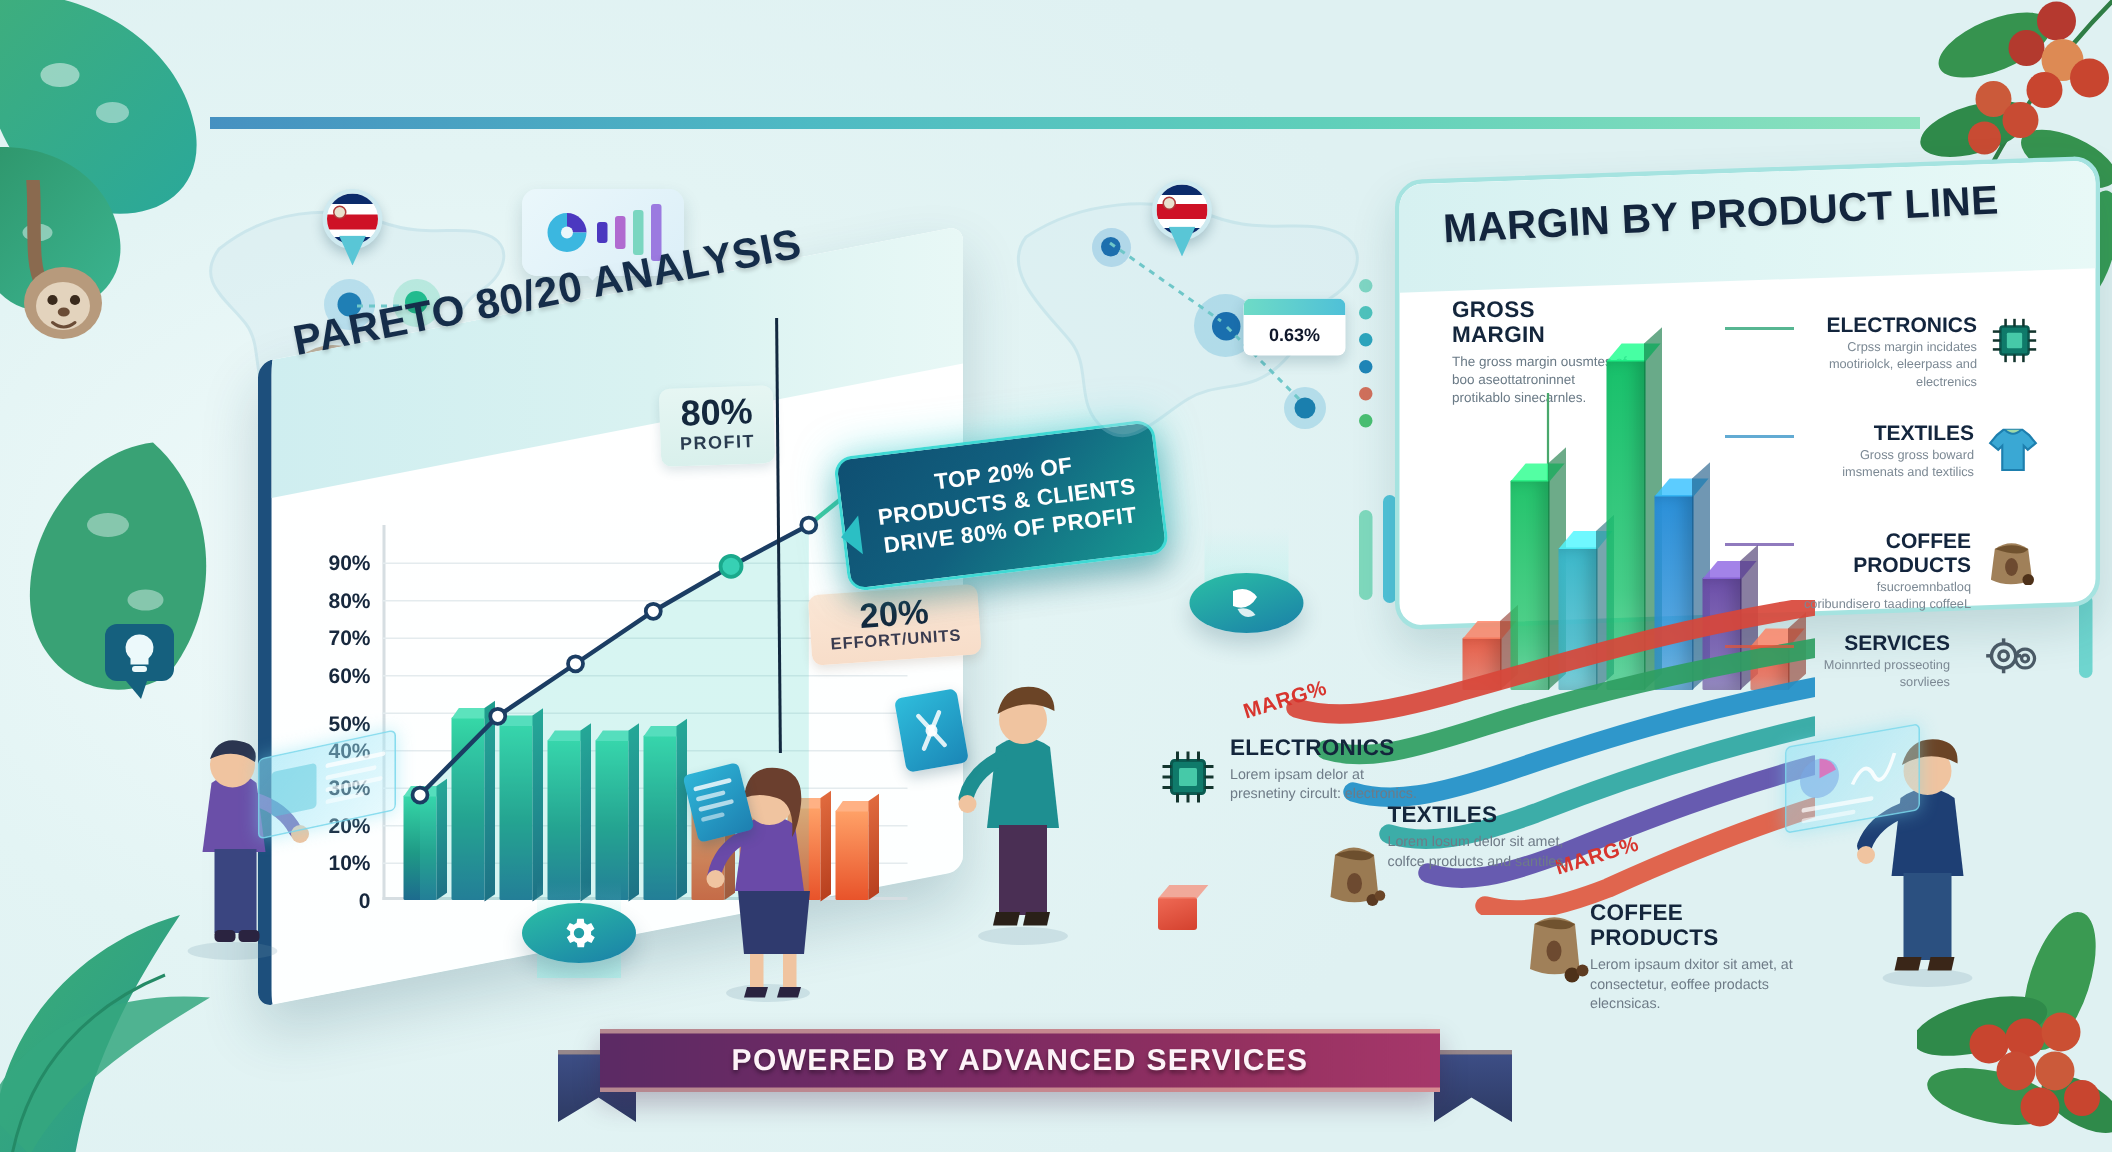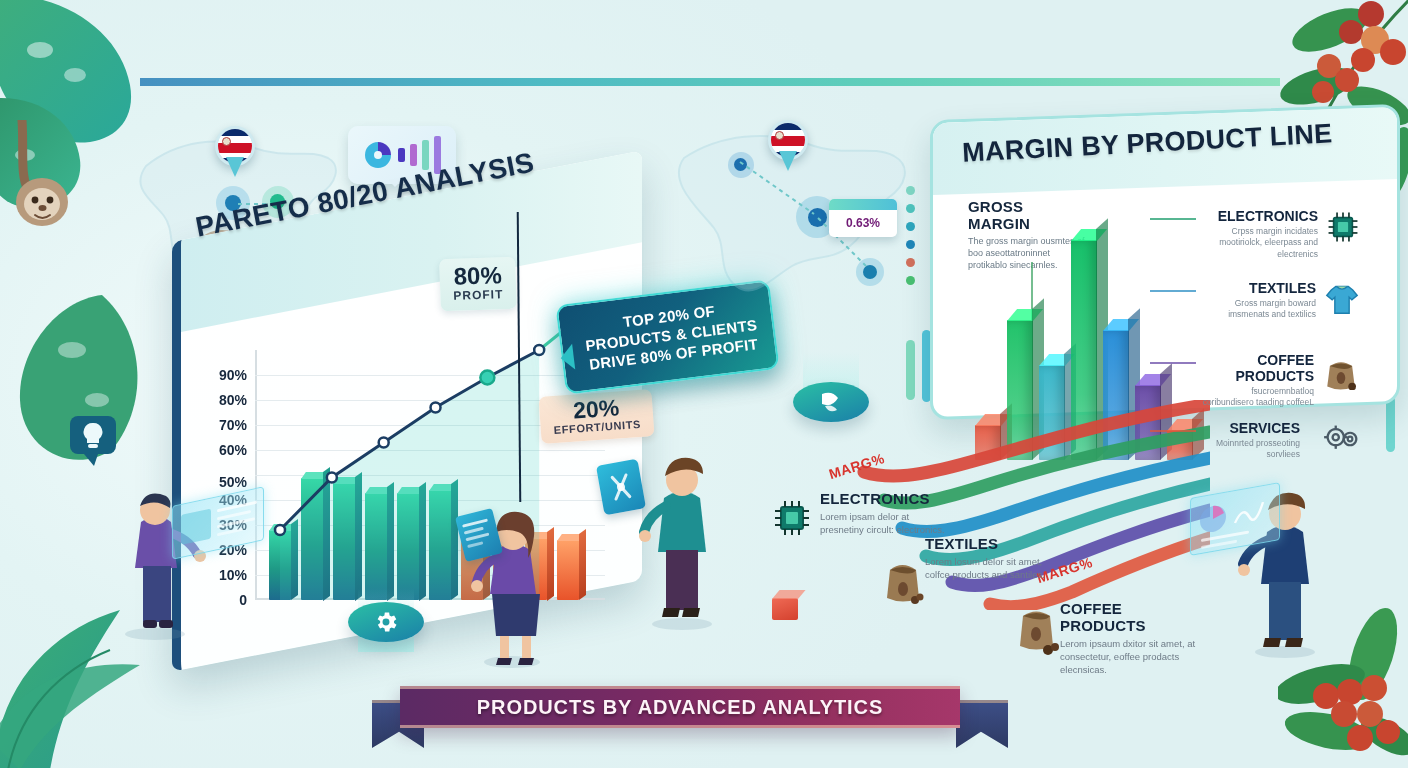--- a/index.html
+++ b/index.html
@@ -147,21 +147,21 @@
     box-shadow:0 4px 8px rgba(20,70,90,.25); }
   .pin .tip { position:absolute; left:11px; top:31px; width:18px; height:20px;
     background:#59c6d6; clip-path:polygon(0 0,100% 0,50% 100%); }
   .flag-band { width:100%; }
   .node { position:absolute; border-radius:50%; }
   .node-halo { position:absolute; border-radius:50%; opacity:.25; }
 
   .tooltip { position:absolute; width:68px; height:38px; background:#fff; border-radius:5px;
     box-shadow:0 4px 9px rgba(20,70,90,.2); overflow:hidden; }
   .tooltip .tbar { height:11px; background:linear-gradient(90deg,#6edbc6,#4fc0d8); }
-  .tooltip .tval { font-size:12px; font-weight:bold; color:#701a75; text-align:center;
+  .tooltip .tval { font-size:12px; font-weight:bold; color:#0f172a; text-align:center;
     line-height:26px; filter:blur(.3px); }
 
   .chart-bubble { position:absolute; left:348px; top:126px; width:108px; height:58px;
     background:linear-gradient(135deg,#eaf7fb,#dceff8); border-radius:10px;
     box-shadow:0 6px 12px rgba(20,70,90,.18); display:flex; align-items:center;
     justify-content:center; gap:5px; padding:0 10px; }
   .chart-bubble:after { content:""; position:absolute; left:40px; bottom:-10px;
     border:7px solid transparent; border-top-color:#e1f1f8; }
 
   .dotcol { position:absolute; display:flex; flex-direction:column; gap:9px; }
@@ -630,21 +630,21 @@
                 <line x1="31" y1="27" x2="37" y2="27"></line>
               </g>
             </svg></div>
         </div>
       </div>
       <div style="position: absolute; left: 1150px; top: 218px; width: 46px; height: 1.5px; background: rgb(31, 157, 110); opacity: 0.75;"></div>
       <div class="legend-item" style="left: 1200px; top: 280px;">
         <div style="display:flex;align-items:flex-start;gap:8px;justify-content:flex-end;">
           <div style="flex:1;">
             <div class="lt">TEXTILES</div>
-            <div class="lb">Gross margin boward imsmenats and textilics</div>
+            <div class="lb">Gross gross boward imsmenats and textilics</div>
           </div>
           <div style="flex:none;margin-top:2px;"><svg width="36" height="34" viewBox="0 0 40 38">
               <path d="M13 5 L8 9 L3 15 l6 5 l3 -3 v18 h16 V17 l3 3 l6 -5 l-5 -6 l-5 -4 z" fill="#3aa8d4" stroke="#1d7fae" stroke-width="1.6"></path>
               <path d="M14 5 q6 6 12 0" fill="#9fd9a8" stroke="#1d7fae" stroke-width="1.5"></path>
             </svg></div>
         </div>
       </div>
       <div style="position: absolute; left: 1150px; top: 290px; width: 46px; height: 1.5px; background: rgb(45, 143, 196); opacity: 0.75;"></div>
       <div class="legend-item" style="left: 1200px; top: 352px;">
         <div style="display:flex;align-items:flex-start;gap:8px;justify-content:flex-end;">
@@ -753,16 +753,16 @@
       <path d="M22 24 L22 11 A13 13 0 0 1 33 20 Z" fill="rgba(230,100,180,.8)"></path>
       <path d="M44 32 q8 -16 14 -4 q6 12 14 -12" stroke="rgba(255,255,255,.85)" stroke-width="2.5" fill="none"></path>
       <rect x="10" y="42" width="48" height="3" rx="1.5" fill="rgba(255,255,255,.7)"></rect>
       <rect x="10" y="49" width="36" height="3" rx="1.5" fill="rgba(255,255,255,.55)"></rect>
     </svg>
   </div>
 
   <div class="rib-tail l"></div>
   <div class="rib-tail r"></div>
   <div class="ribbon">
-    <span>PRODUCTS BY ADVANCED ANALYTICS</span>
+    <span>POWERED BY ADVANCED SERVICES</span>
   </div>
 
 </div>
 
 </body></html>

